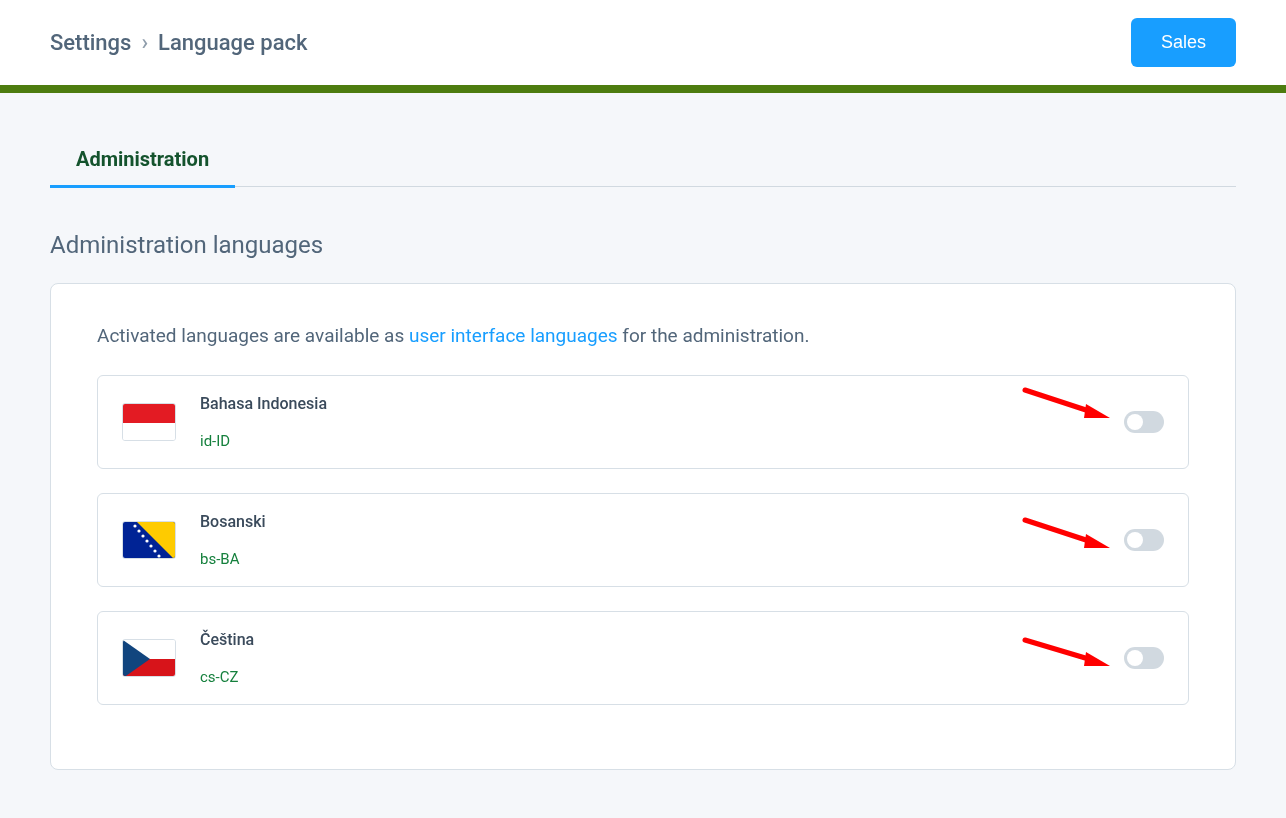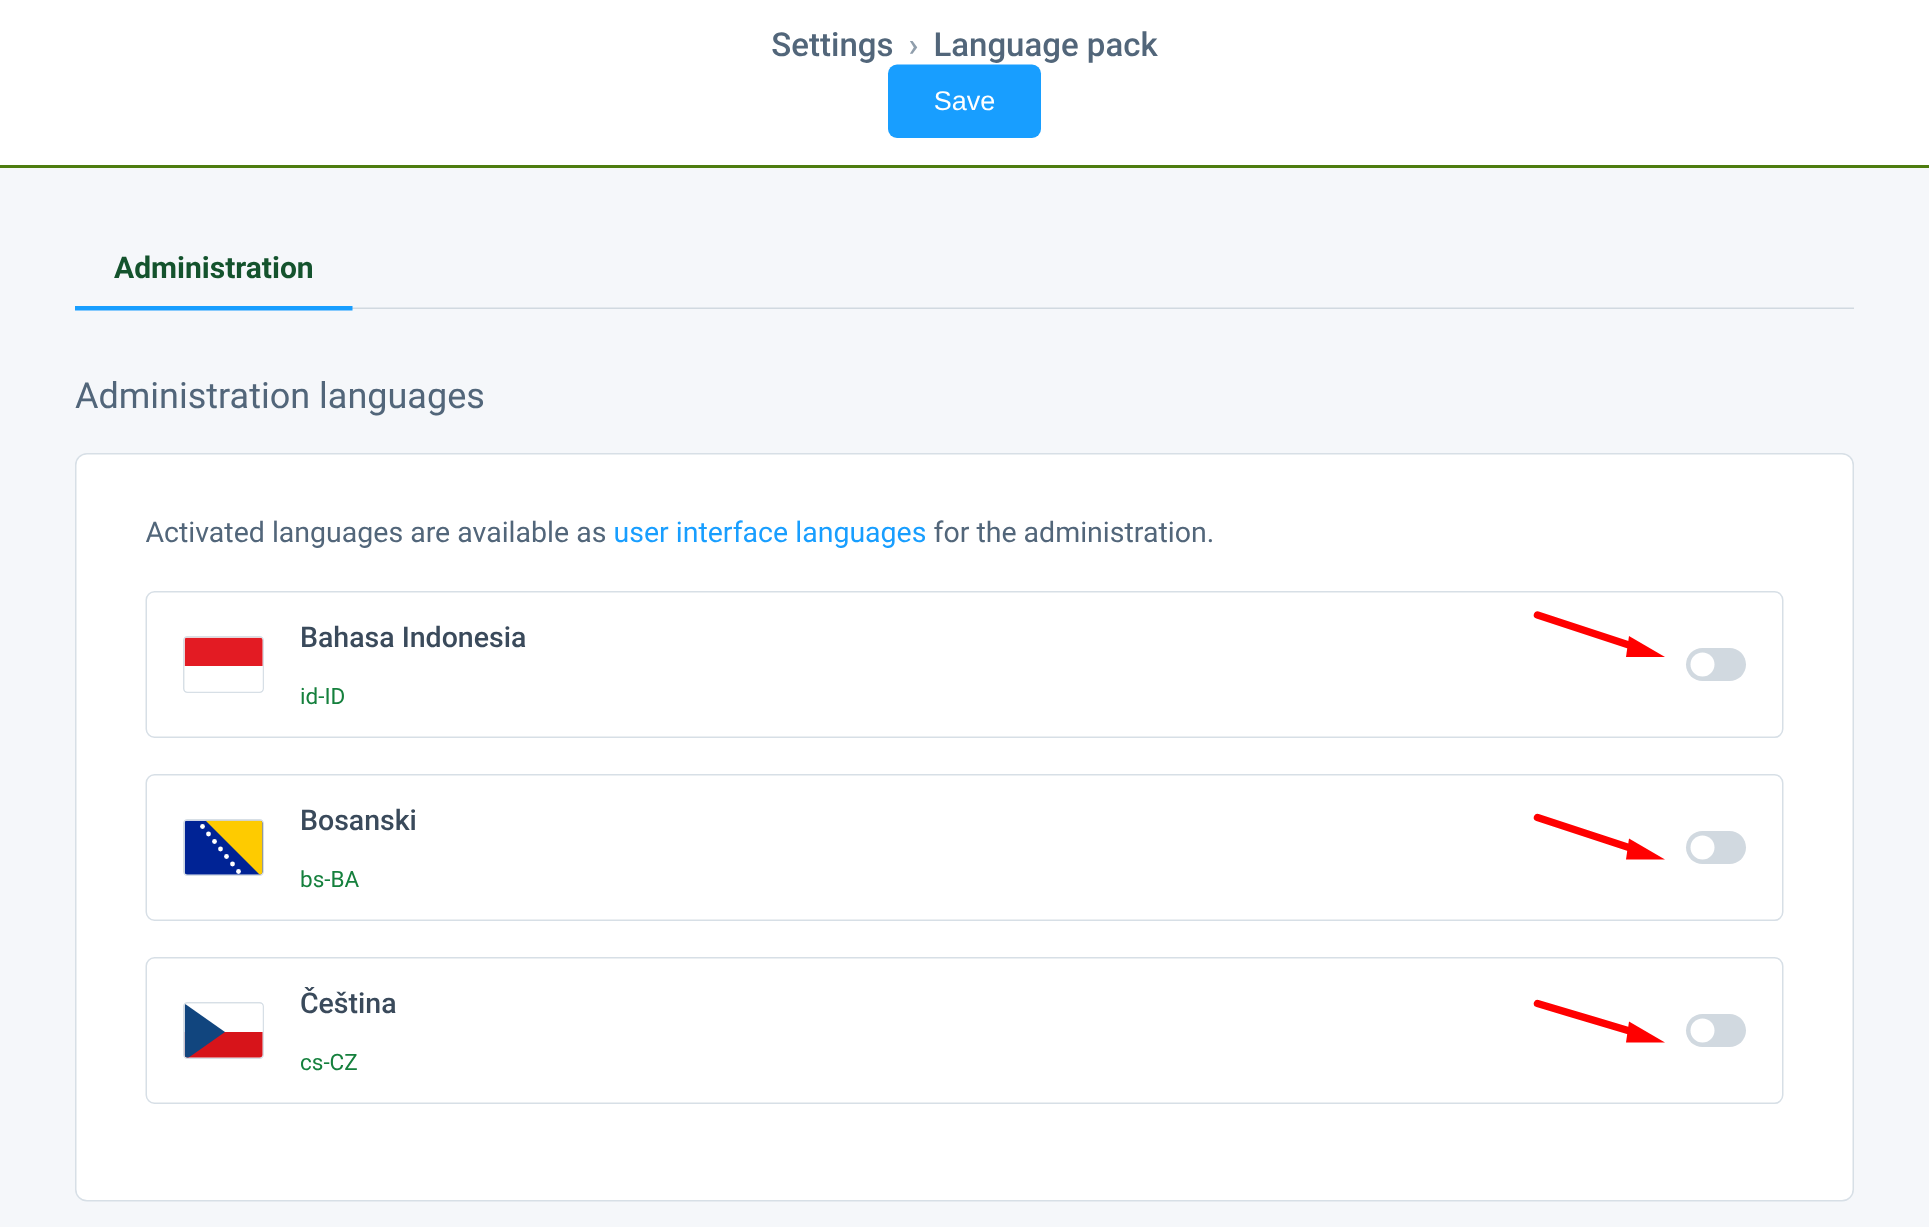--- a/index.html
+++ b/index.html
@@ -10,22 +10,21 @@
     width: 1286px;
     height: 818px;
     overflow: hidden;
   }
   .header {
     display: flex;
     align-items: center;
     justify-content: space-between;
     background: #fff;
     padding: 18px 50px;
-    border-bottom: 2px solid #4d7c0f;
-    flex-direction: column;
+    border-bottom: 8px solid #4d7c0f;
   }
   .breadcrumb {
     display: flex;
     align-items: center;
     font-size: 22px;
     color: #52667a;
     font-weight: 500;
   }
   .breadcrumb .chevron {
     margin: 0 10px;
@@ -100,21 +99,21 @@
   }
   .flag {
     width: 54px;
     height: 38px;
     border-radius: 3px;
     overflow: hidden;
     border: 1px solid #d7dfe6;
     flex-shrink: 0;
   }
   .lang-text .lang-name {
-    font-size: 19px;
+    font-size: 16px;
     color: #3a4a5b;
     font-weight: 500;
     text-align: right;
   }
   .lang-text .lang-code {
     font-size: 15px;
     color: #15803d;
     margin-top: 19px;
   }
   .toggle {
@@ -149,21 +148,21 @@
 </style>
 </head>
 <body>
 
 <div class="header">
   <div class="breadcrumb">
     <span>Settings</span>
     <span class="chevron">›</span>
     <span>Language pack</span>
   </div>
-  <button class="save-btn">Save</button>
+  <button class="save-btn">Sales</button>
 </div>
 
 <div class="content">
   <div class="tabs">
     <div class="tab active">Administration</div>
   </div>
 
   <h2 class="section-title">Administration languages</h2>
 
   <div class="card">

